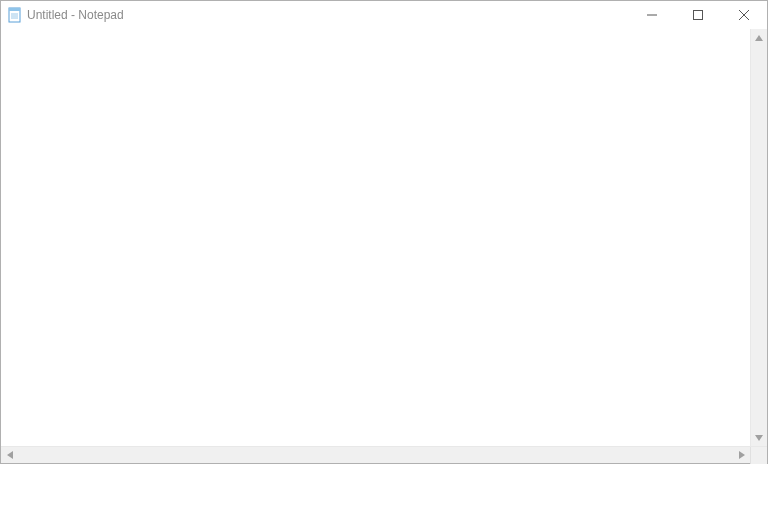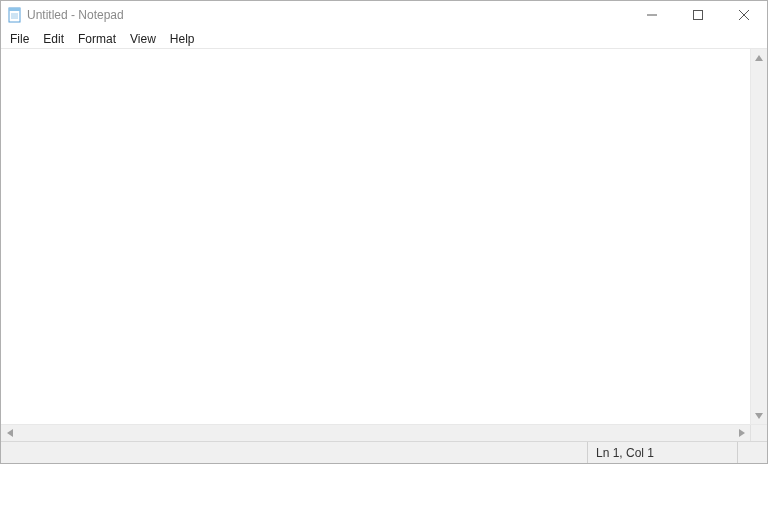--- a/index.html
+++ b/index.html
@@ -163,27 +163,20 @@
         </svg>
     </div>
     <div class="win-btn">
       <svg width="10" height="10" viewBox="0 0 10 10">
         <line x1="0" y1="0" x2="10" y2="10" stroke="#555" stroke-width="1"></line>
         <line x1="10" y1="0" x2="0" y2="10" stroke="#555" stroke-width="1"></line>
       </svg>
     </div>
   </div>
 
-  <div class="menubar">
-    <div class="menu-item">File</div>
-    <div class="menu-item">Edit</div>
-    <div class="menu-item">Format</div>
-    <div class="menu-item">View</div>
-    <div class="menu-item">Help</div>
-  </div>
 
   <div class="editor-wrap">
     <div class="editor"></div>
     <div class="vscroll">
       <div class="scroll-btn">
         <svg width="8" height="6" viewBox="0 0 8 6">
             <polygon points="4,0 8,6 0,6" fill="#a0a0a0"></polygon>
           </svg>
       </div>
       <div class="scroll-btn">
@@ -203,19 +196,14 @@
       </div>
       <div class="scroll-btn">
         <svg width="6" height="8" viewBox="0 0 6 8">
             <polygon points="0,0 0,8 6,4" fill="#a0a0a0"></polygon>
           </svg>
       </div>
     </div>
     <div class="scroll-corner"></div>
   </div>
 
-  <div class="statusbar">
-    <div class="status-spacer"></div>
-    <div class="status-cell">Ln 1, Col 1</div>
-    <div class="status-tail"></div>
-  </div>
 
 </div>
 
 </body></html>

